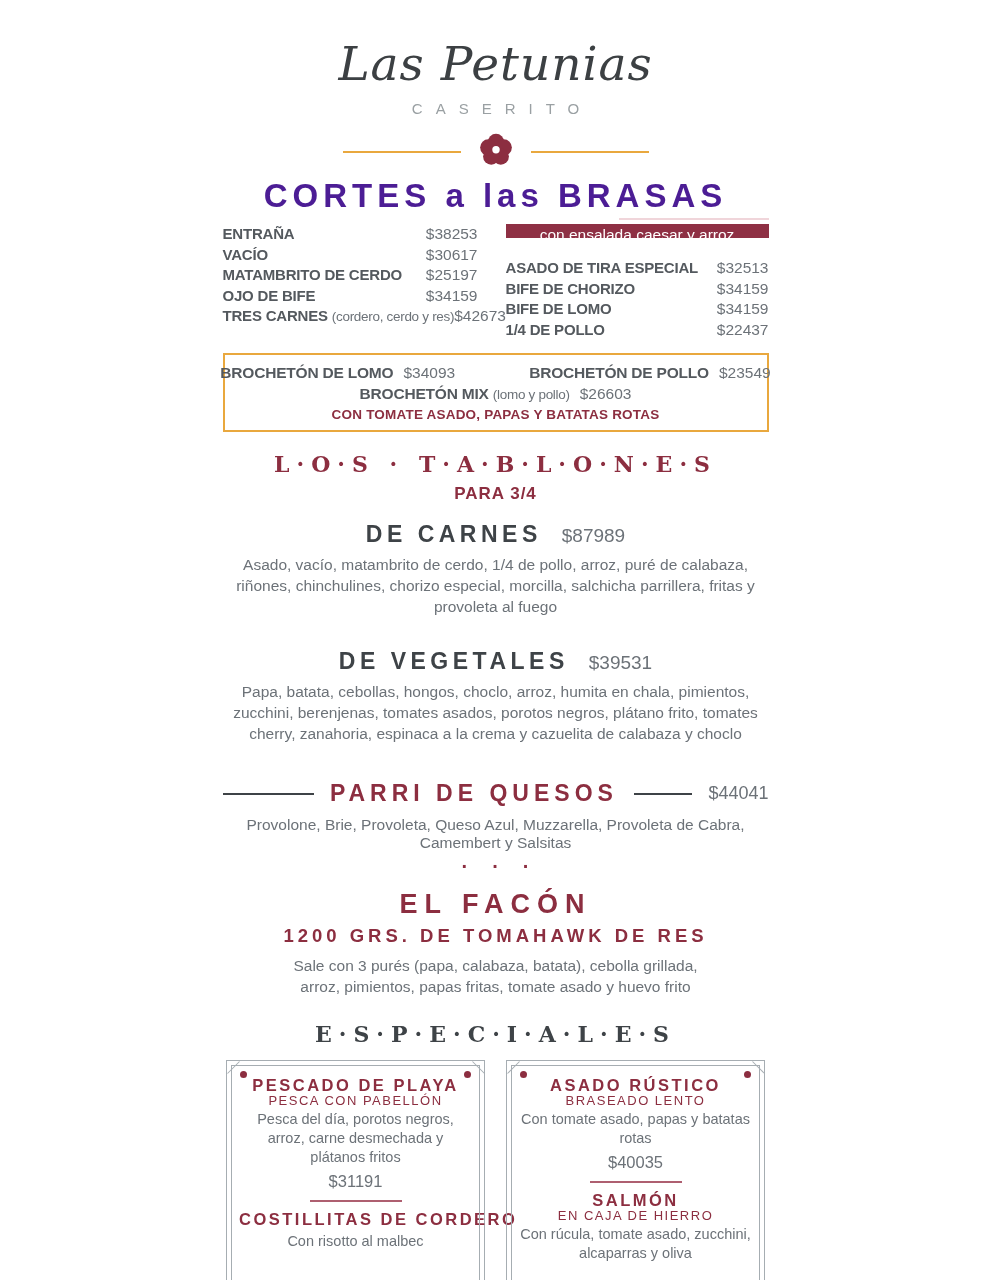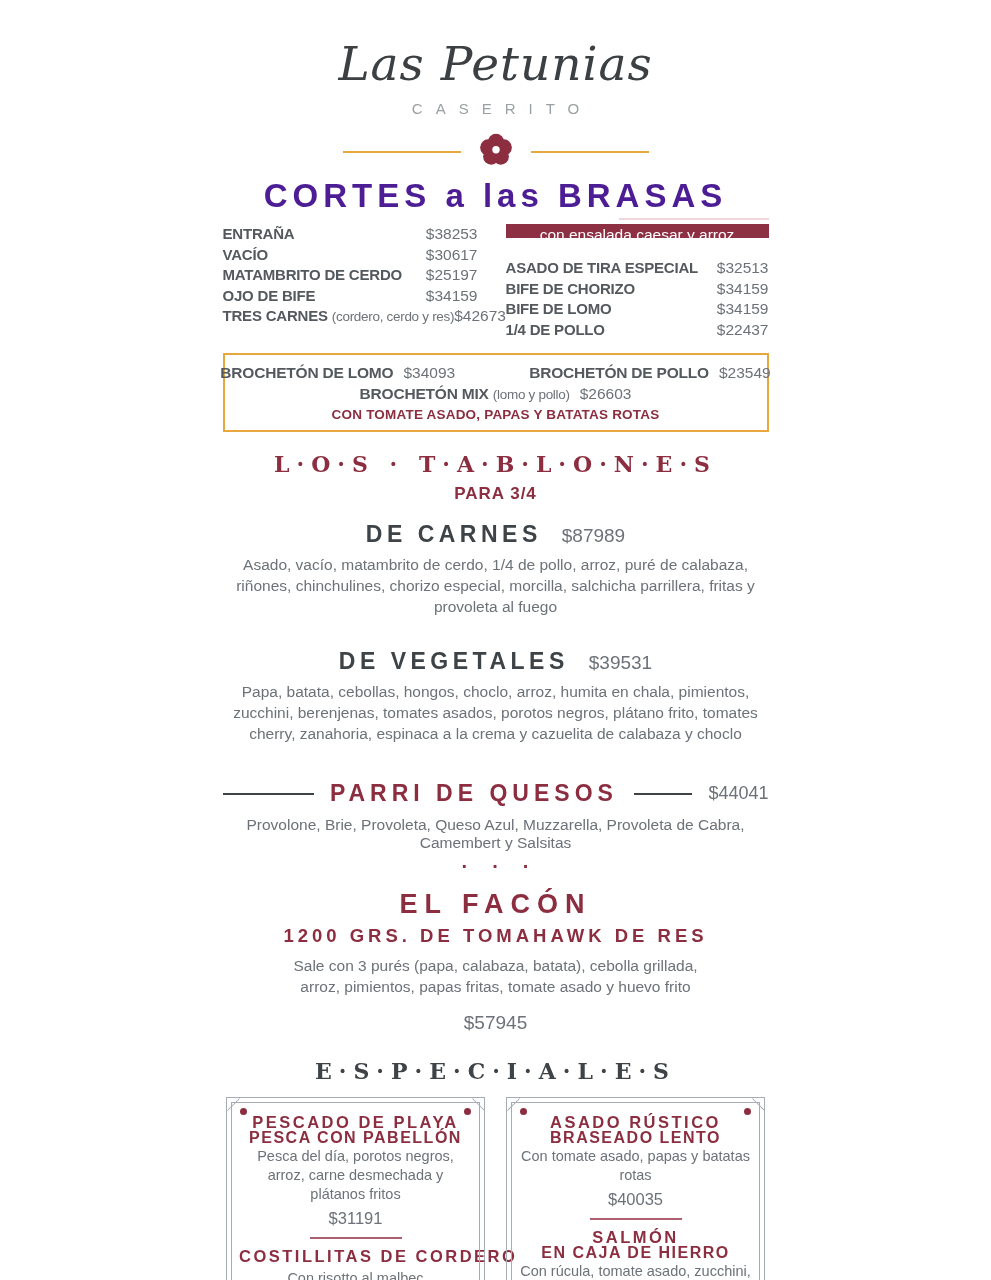--- a/index.html
+++ b/index.html
@@ -158,21 +158,21 @@
     text-align: center;
   }
   .sp-inner { position: absolute; inset: 4px; border: 1px solid #a6adb2; pointer-events: none; }
   .corner-dot { position: absolute; width: 7px; height: 7px; border-radius: 50%; background: #8c2e40; }
   .cd-tl { top: 10px; left: 13px; } .cd-tr { top: 10px; right: 13px; }
   .notch { position: absolute; width: 17px; height: 1px; background: #a6adb2; }
   .n-tl { top: 5.5px; left: -2.5px; transform: rotate(-45deg); }
   .n-tr { top: 5.5px; right: -2.5px; transform: rotate(45deg); }
 
   .sp-title { font-size: 16.5px; font-weight: bold; letter-spacing: 2.5px; color: #8c2e40; line-height: 19px; white-space: nowrap; text-align: center; }
-  .sp-sub { font-size: 16px; font-weight: bold; letter-spacing: 1.5px; color: #8c2e40; line-height: 12px; }
+  .sp-sub { font-size: 13px; font-weight: normal; letter-spacing: 1.5px; color: #8c2e40; line-height: 12px; }
   .sp-sub:empty { display: none; }
   .sp-desc { margin-top: 3px; font-size: 14.5px; line-height: 19px; color: #6c7278; }
   .sp-price { margin-top: 3px; font-size: 16.5px; line-height: 22px; color: #6c7278; }
   .sp-divider { width: 92px; height: 2px; background: #ae5f70; margin: 8px auto 8px auto; }
 </style>
 </head>
 <body>
 
 <div class="page">
 
@@ -283,21 +283,20 @@
       <span class="parri-title">PARRI DE QUESOS</span>
       <span class="parri-line r"></span>
       <span class="parri-price">$44041</span>
     </div>
     <div class="parri-desc">Provolone, Brie, Provoleta, Queso Azul, Muzzarella, Provoleta de Cabra, Camembert y Salsitas</div>
     <div class="dots-row">···</div>
 
     <div class="facon-title">EL FACÓN</div>
     <div class="facon-sub">1200 GRS. DE TOMAHAWK DE RES</div>
     <div class="facon-desc">Sale con 3 purés (papa, calabaza, batata), cebolla grillada, arroz, pimientos, papas fritas, tomate asado y huevo frito</div>
-    <div class="facon-price">$57945</div>
 
     <div class="serif-title especiales-title">E·S·P·E·C·I·A·L·E·S</div>
   </div>
 
   <div class="boxes">
 
     <div class="sp-box">
       <div class="sp-inner"></div>
       <span class="notch n-tl"></span>
       <span class="notch n-tr"></span>

